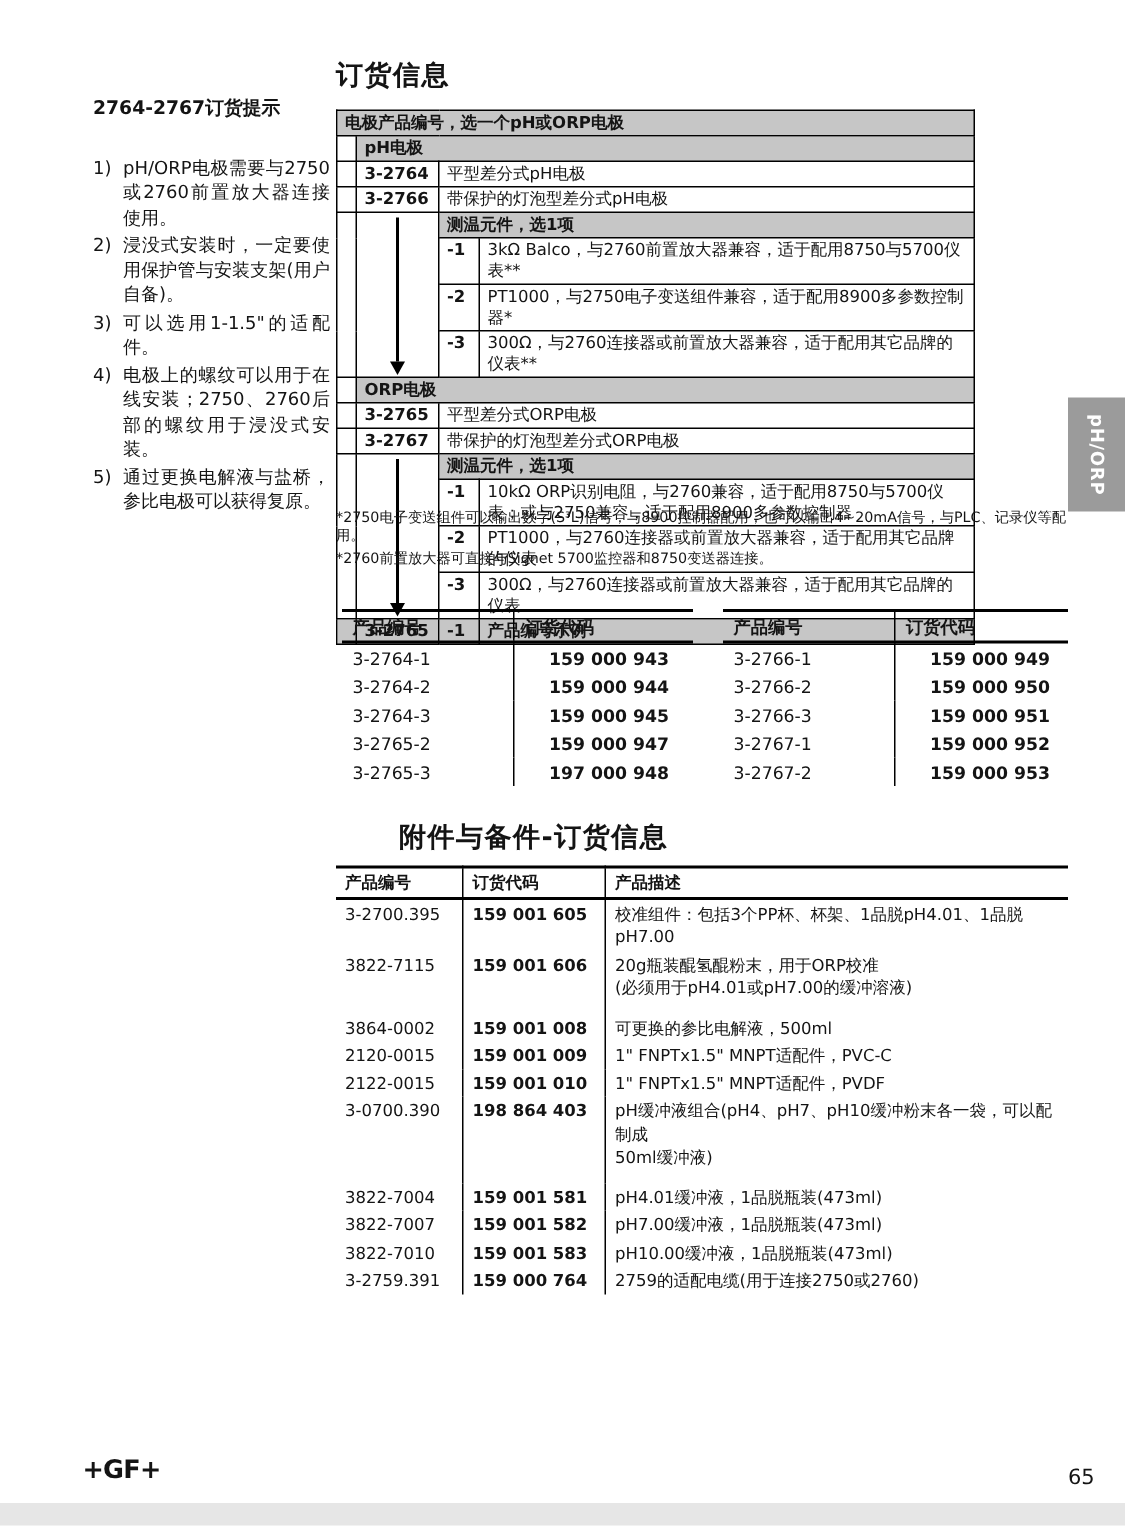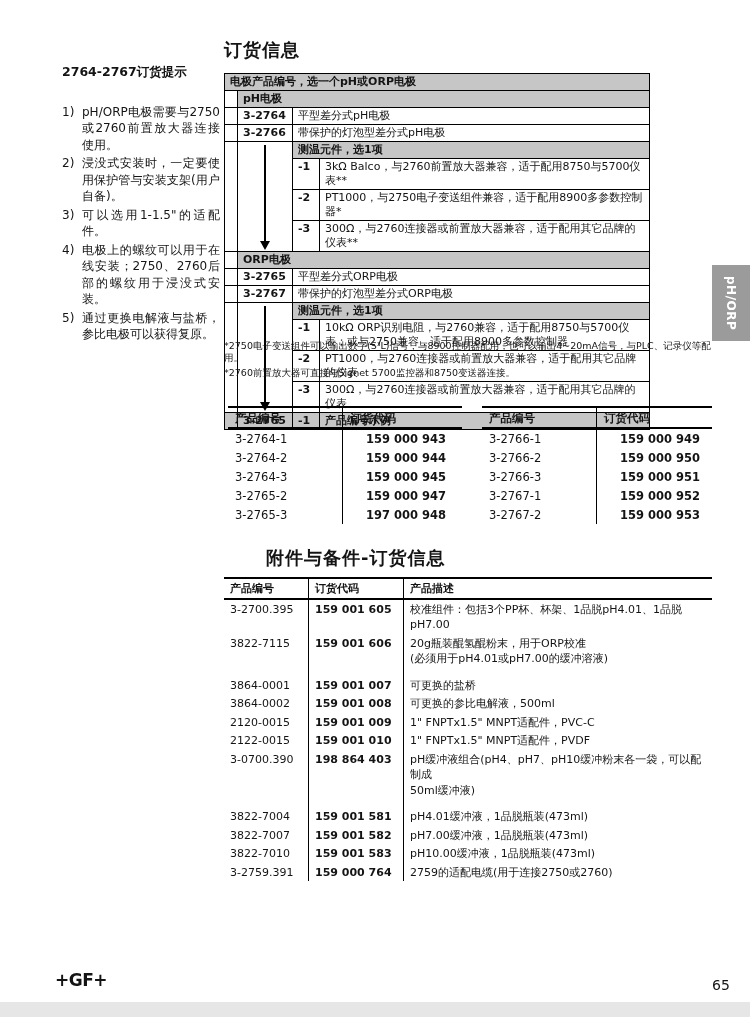--- a/index.html
+++ b/index.html
@@ -295,25 +295,20 @@
           <td class="c3">校准组件：包括3个PP杯、杯架、1品脱pH4.01、1品脱pH7.00</td>
         </tr>
 
         <tr class="gap">
           <td class="c1">3822-7115</td>
           <td class="c2">159 001 606</td>
           <td class="c3">20g瓶装醌氢醌粉末，用于ORP校准
 (必须用于pH4.01或pH7.00的缓冲溶液)</td>
         </tr>
 
-        <tr>
-          <td class="c1">3864-0001</td>
-          <td class="c2">159 001 007</td>
-          <td class="c3">可更换的盐桥</td>
-        </tr>
 
         <tr>
           <td class="c1">3864-0002</td>
           <td class="c2">159 001 008</td>
           <td class="c3">可更换的参比电解液，500ml</td>
         </tr>
 
         <tr>
           <td class="c1">2120-0015</td>
           <td class="c2">159 001 009</td>

